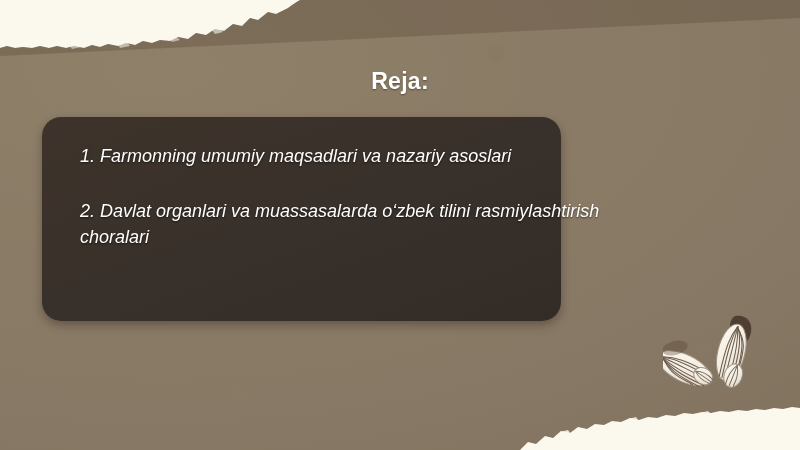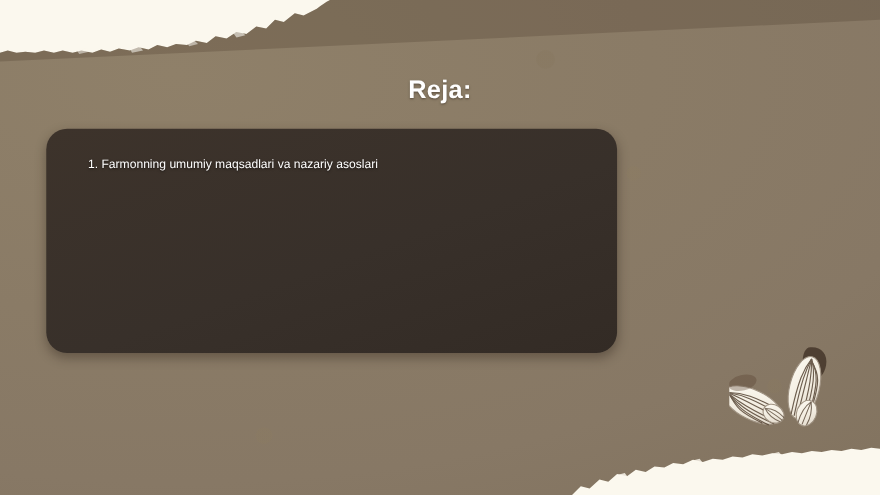--- a/index.html
+++ b/index.html
@@ -65,21 +65,22 @@
     background:linear-gradient(160deg,#3d332b 0%,#38302a 55%,#332b25 100%);
     border-radius:19px;
     box-shadow:0 4px 10px rgba(40,30,20,.38);
   }
 
   #card-inner {
     position:absolute;
     left:38px; top:26px;
     width:530px;           
     color:#ffffff;
-    font-size:11px;
+    font-size:18px;
+    font-style:italic;
     line-height:1.45;
     text-shadow:0 1px 2px rgba(0,0,0,.6);
   }
   #card-inner .pt { margin-bottom:0; }
   #card-inner .pt.gap-lg { margin-top:29px; }
   #card-inner .pt.gap-sm { margin-top:13px; }
 
   
   #butterfly { position:absolute; left:663px; top:312px; width:110px; height:92px; }
   #butterfly svg { display:block; }
@@ -124,20 +125,21 @@
         L15,48 L7,46 L0,48
         L0,56 L800,18 L800,0 Z"></path>
     </svg>
   </div>
 
   <div id="title">Reja:</div>
 
   <div id="card">
     <div id="card-inner">
       <div class="pt">1. Farmonning umumiy maqsadlari va nazariy asoslari</div>
+      <div class="pt gap-lg">2. Davlat organlari va muassasalarda o‘zbek tilini rasmiylashtirish choralari</div>
     </div>
   </div>
 
   <div id="butterfly">
     <svg width="110" height="92" viewBox="0 0 110 92">
       <defs>
         <linearGradient id="wg" x1="0" y1="0" x2="1" y2="1">
           <stop offset="0%" stop-color="#fdfaf2"></stop>
           <stop offset="55%" stop-color="#f2ece0"></stop>
           <stop offset="100%" stop-color="#ddd4c6"></stop>

